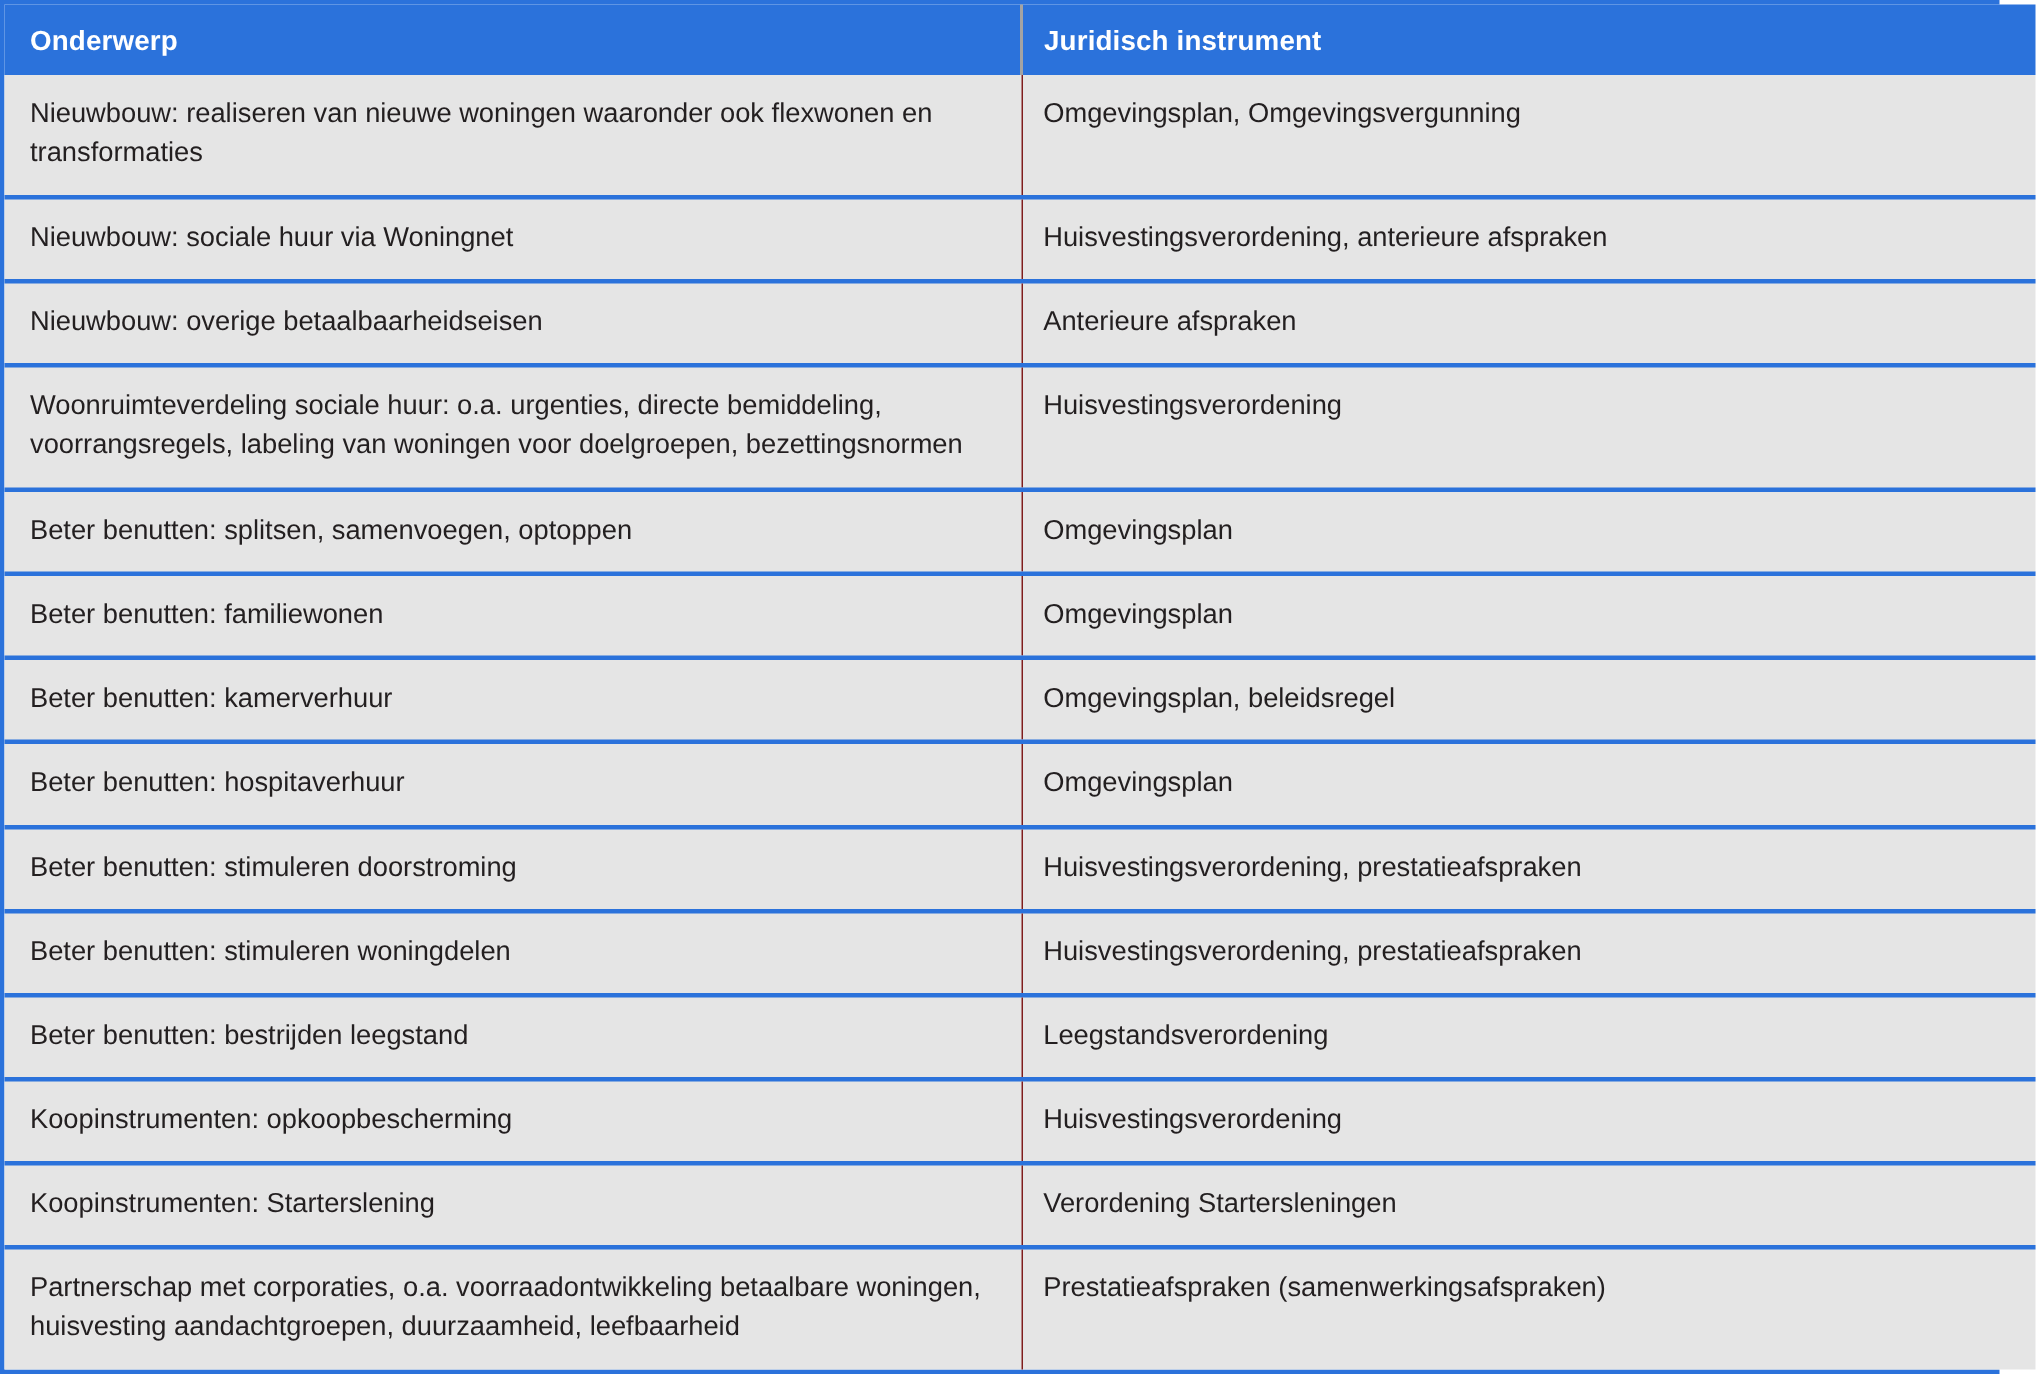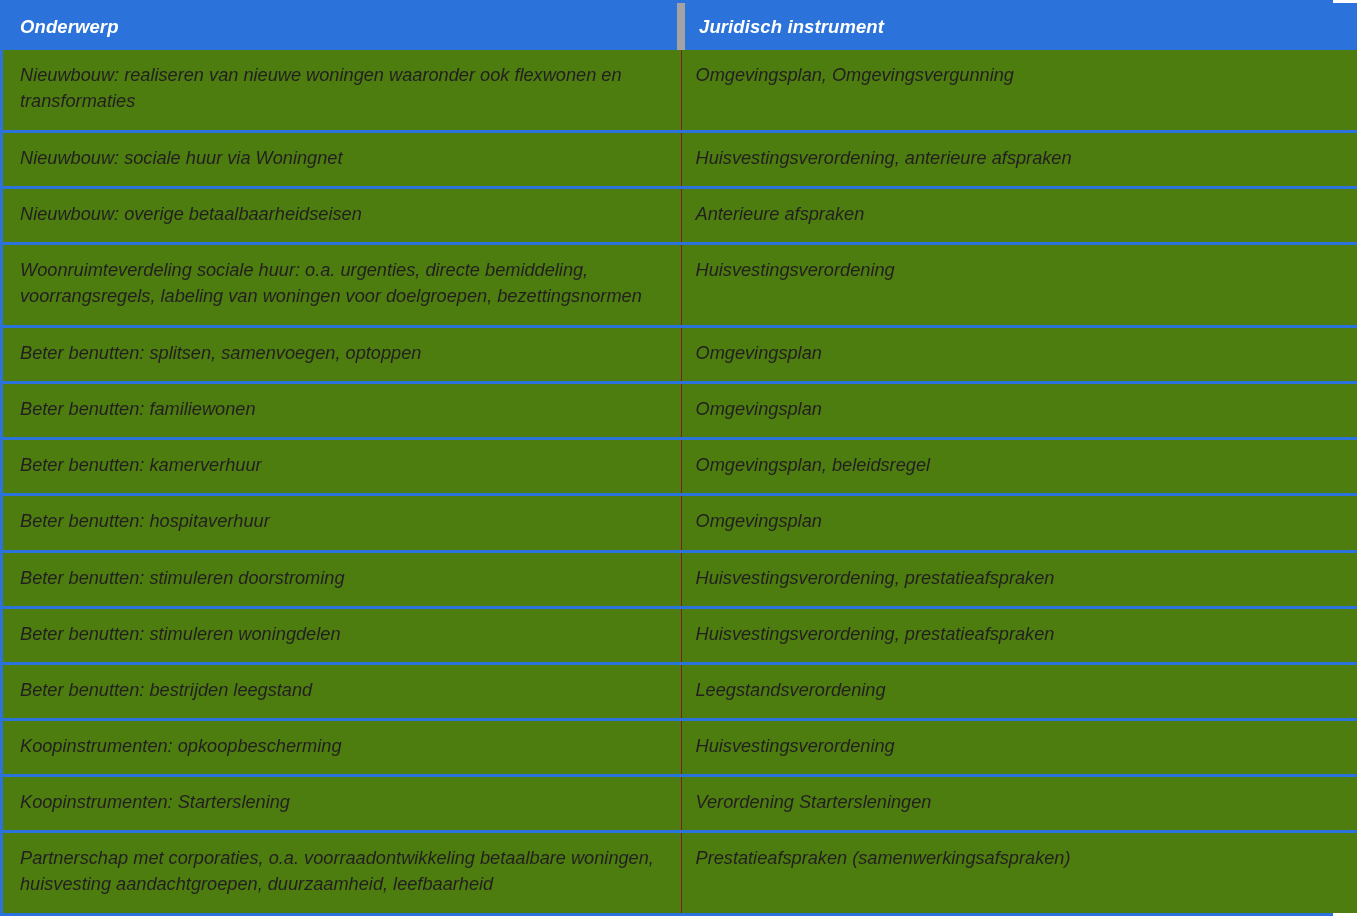--- a/index.html
+++ b/index.html
@@ -12,21 +12,20 @@
     height: 916px;
     font-family: "Liberation Sans", sans-serif;
     -webkit-font-smoothing: antialiased;
   }
   .table-wrap {
     width: 1333px;
     height: 916px;
     box-sizing: border-box;
     padding: 3px 20px 3px 3px;
     background: #2B72DB;
-    font-style: italic;
   }
   table.instrument-table {
     width: 100%;
     height: 100%;
     border-collapse: collapse;
     table-layout: fixed;
     background: #ffffff;
   }
   table.instrument-table col.col-onderwerp { width: 678px; }
   table.instrument-table col.col-instrument { width: 676px; }
@@ -38,33 +37,33 @@
     font-weight: bold;
     text-align: left;
     vertical-align: middle;
     padding: 0 0 0 17px;
     height: 47px;
     box-sizing: border-box;
     border: none;
     letter-spacing: 0.1px;
   }
   thead th.th-instrument {
-    border-left: 8px solid #a3a3a3;
+    border-left: 2px solid #a3a3a3;
     padding-left: 14px;
   }
 
   tbody td {
     font-size: 18.2px;
     color: #231F20;
     vertical-align: top;
     padding: 13px 14px 12px 17px;
     border-top: 3px solid #2B72DB;
     line-height: 1.42;
     box-sizing: border-box;
-    background: #4d7c0f;
+    background: #e5e5e5;
     word-wrap: break-word;
   }
   tbody td.cell-instrument {
     border-left: 1px solid #7f1d1d;
     padding-left: 14px;
   }
   tbody tr:first-child td {
     border-top: none;
   }
 </style>

